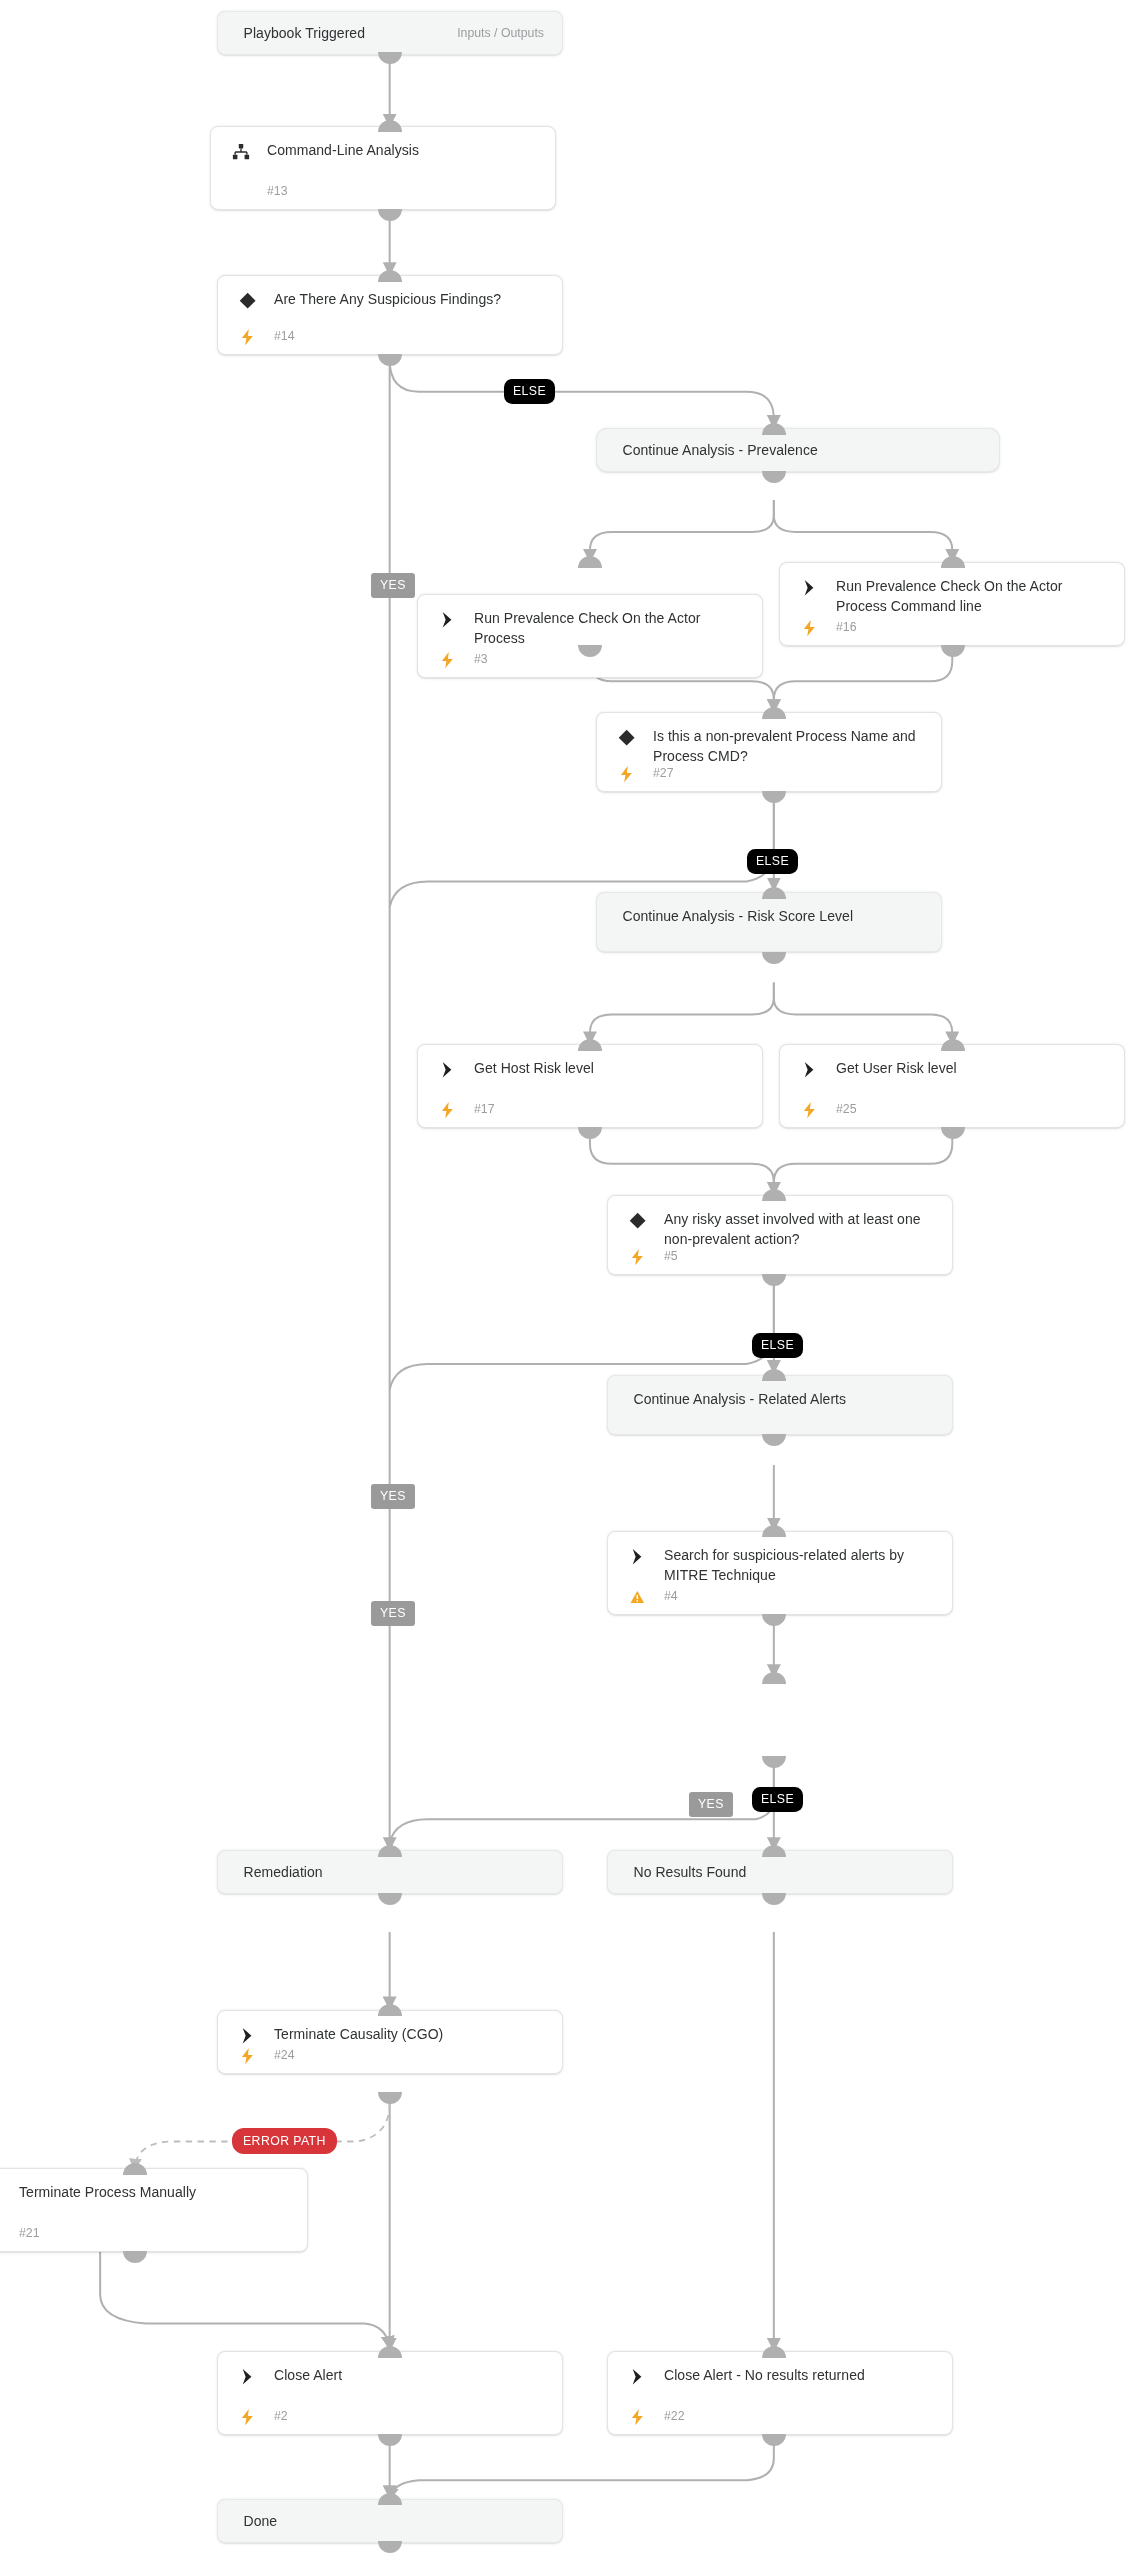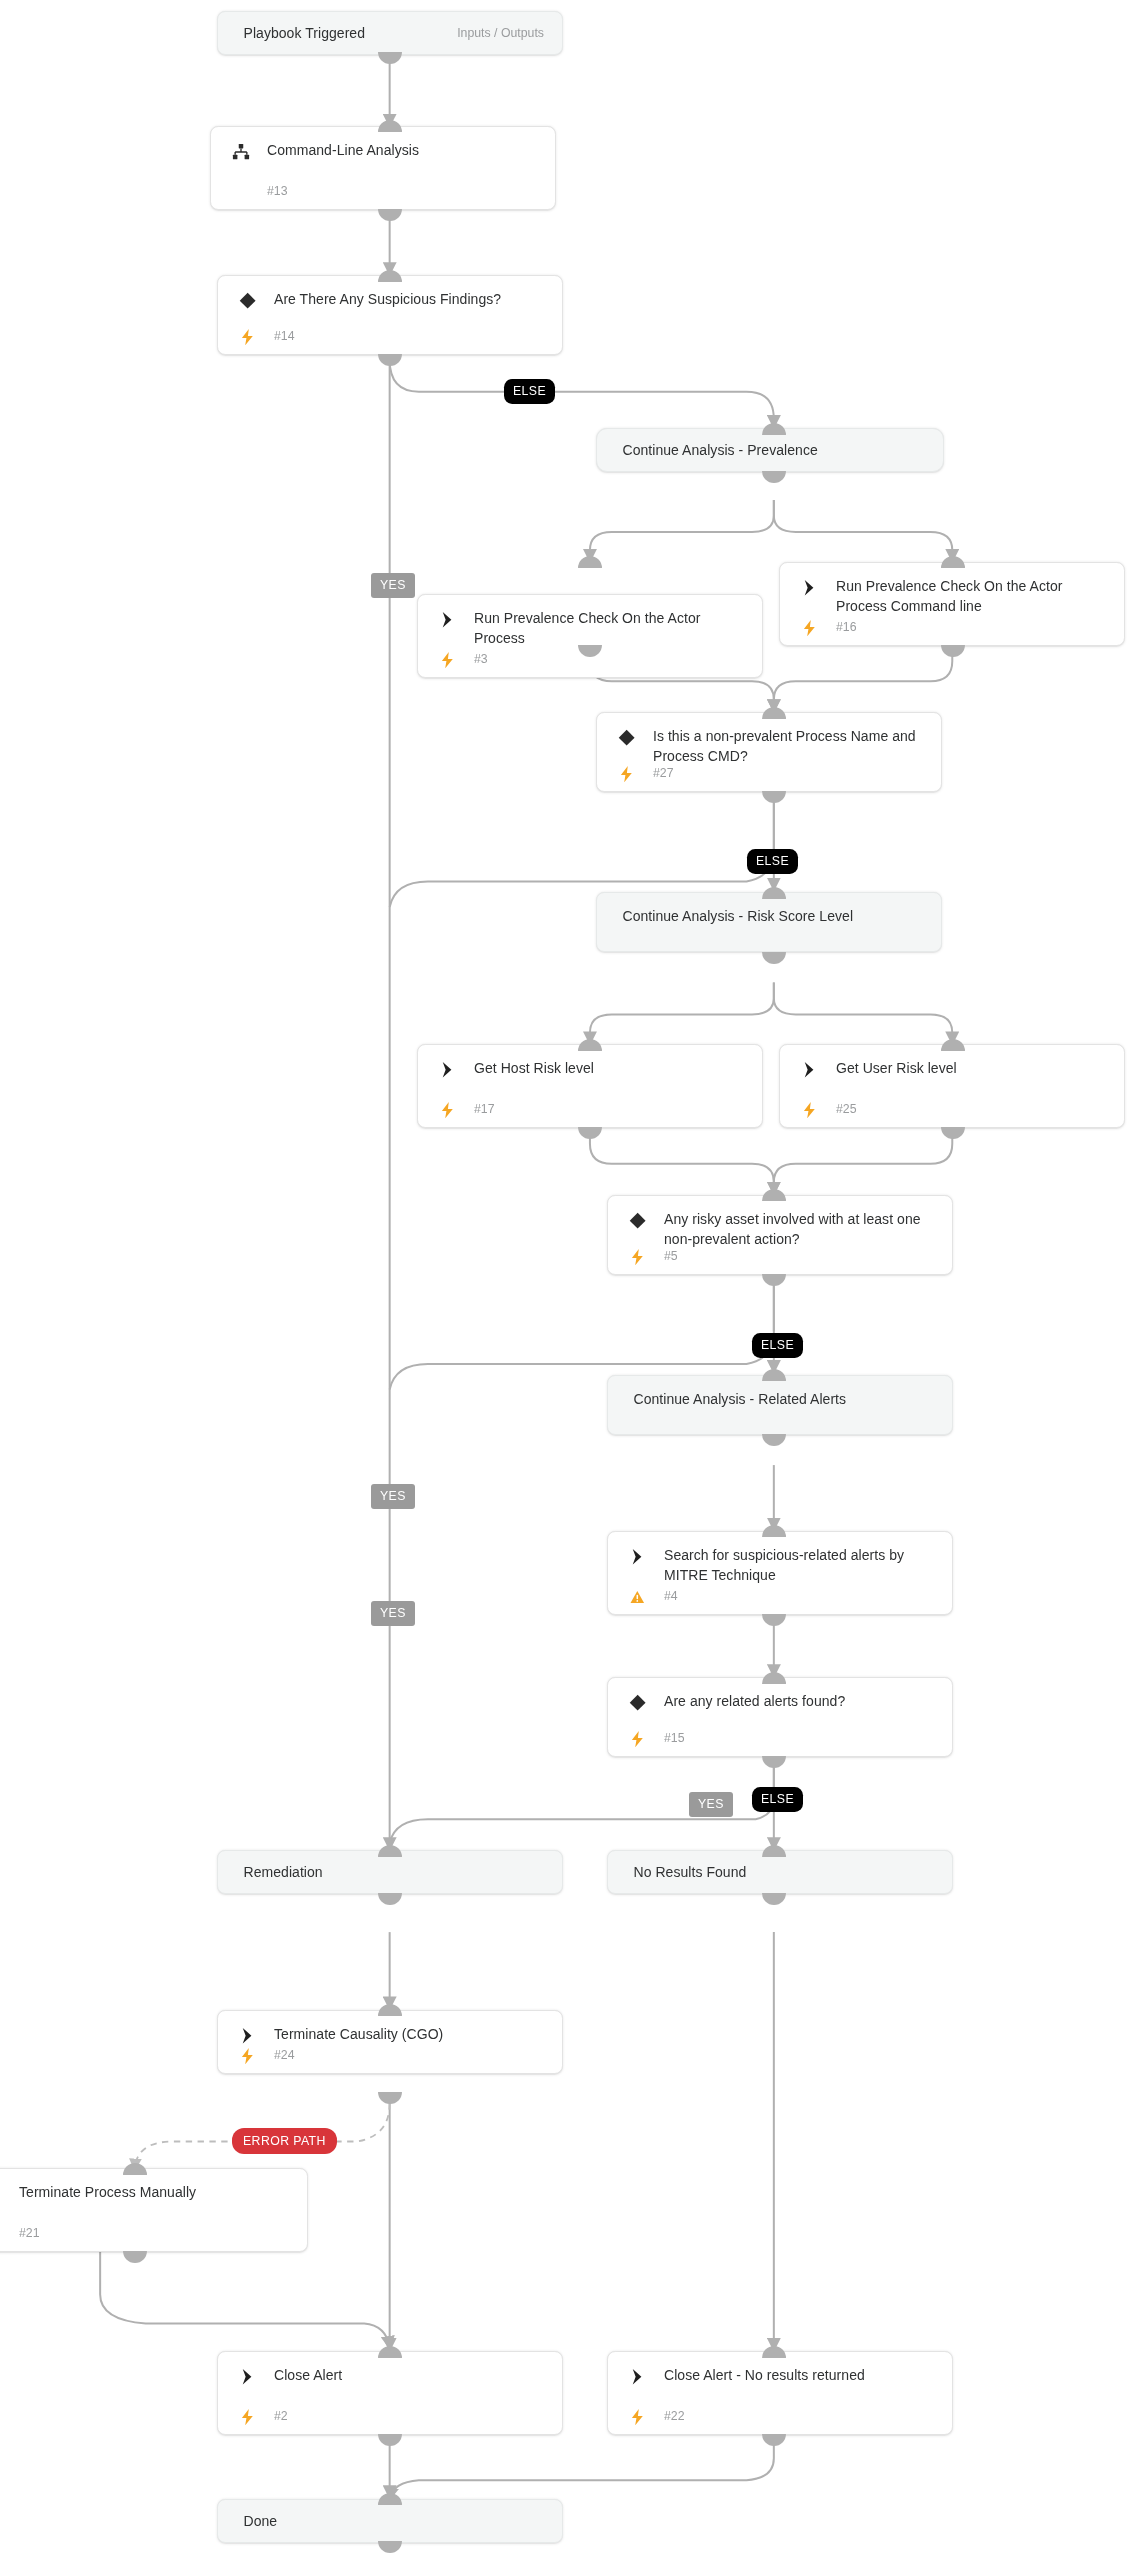--- a/index.html
+++ b/index.html
@@ -244,21 +244,21 @@
           <path d="M8.6 0 L1 10 L6 10 L4.6 18 L13 7.6 L7.6 7.6 Z" fill="#f5a623"></path>
         </svg>
     </span>
     <div class="ref">#14</div>
   </div>
   <div class="handle bottom" style="left:378px; top:354px;"></div>
 
   <div class="badge else" style="left:504px; top:379px;">ELSE</div>
 
   <div class="handle top" style="left:762px; top:423px;"></div>
-  <div class="node section" style="left:596px; top:428px; width:348px; height:44px;border-radius:11px;">
+  <div class="node section" style="left:596px; top:428px; width:404px; height:44px;border-radius:11px;">
     <div class="title">Continue Analysis - Prevalence</div>
   </div>
   <div class="handle bottom" style="left:762px; top:471px;"></div>
 
   <div class="badge yes" style="left:371px; top:573px;">YES</div>
 
   <div class="handle top" style="left:578px; top:556px;"></div>
   <div class="node" style="left:417px; top:562px; width:346px; height:84px;margin-top:32px;">
     <span class="ico">
       <svg width="15.5" height="17.3" viewBox="0 0 17 19">
@@ -393,34 +393,20 @@
         <circle cx="8.5" cy="12.2" r="1" fill="#ffffff"></circle>
       </svg>
     </span>
     <div class="ref">#4</div>
   </div>
   <div class="handle bottom" style="left:762px; top:1614px;"></div>
 
   <div class="badge yes" style="left:371px; top:1601px;">YES</div>
 
   <div class="handle top" style="left:762px; top:1672px;"></div>
-  <div class="node" style="left:607px; top:1677px; width:346px; height:80px;">
-    <span class="ico">
-      <svg width="17.3" height="17.3" viewBox="0 0 19 19">
-          <path d="M9.5 0.8 L18.2 9.5 L9.5 18.2 L0.8 9.5 Z" fill="#2b2b2b"></path>
-        </svg>
-    </span>
-    <div class="title">Are any related alerts found?</div>
-    <span class="bolt">
-      <svg width="12.7" height="16.4" viewBox="0 0 14 18">
-          <path d="M8.6 0 L1 10 L6 10 L4.6 18 L13 7.6 L7.6 7.6 Z" fill="#f5a623"></path>
-        </svg>
-    </span>
-    <div class="ref">#15</div>
-  </div>
   <div class="handle bottom" style="left:762px; top:1756px;"></div>
 
   <div class="badge yes" style="left:689px; top:1792px;">YES</div>
   <div class="badge else" style="left:752px; top:1787px;">ELSE</div>
 
   <div class="handle top" style="left:378px; top:1845px;"></div>
   <div class="node section" style="left:217px; top:1850px; width:346px; height:44px;">
     <div class="title">Remediation</div>
   </div>
   <div class="handle bottom" style="left:378px; top:1893px;"></div>

